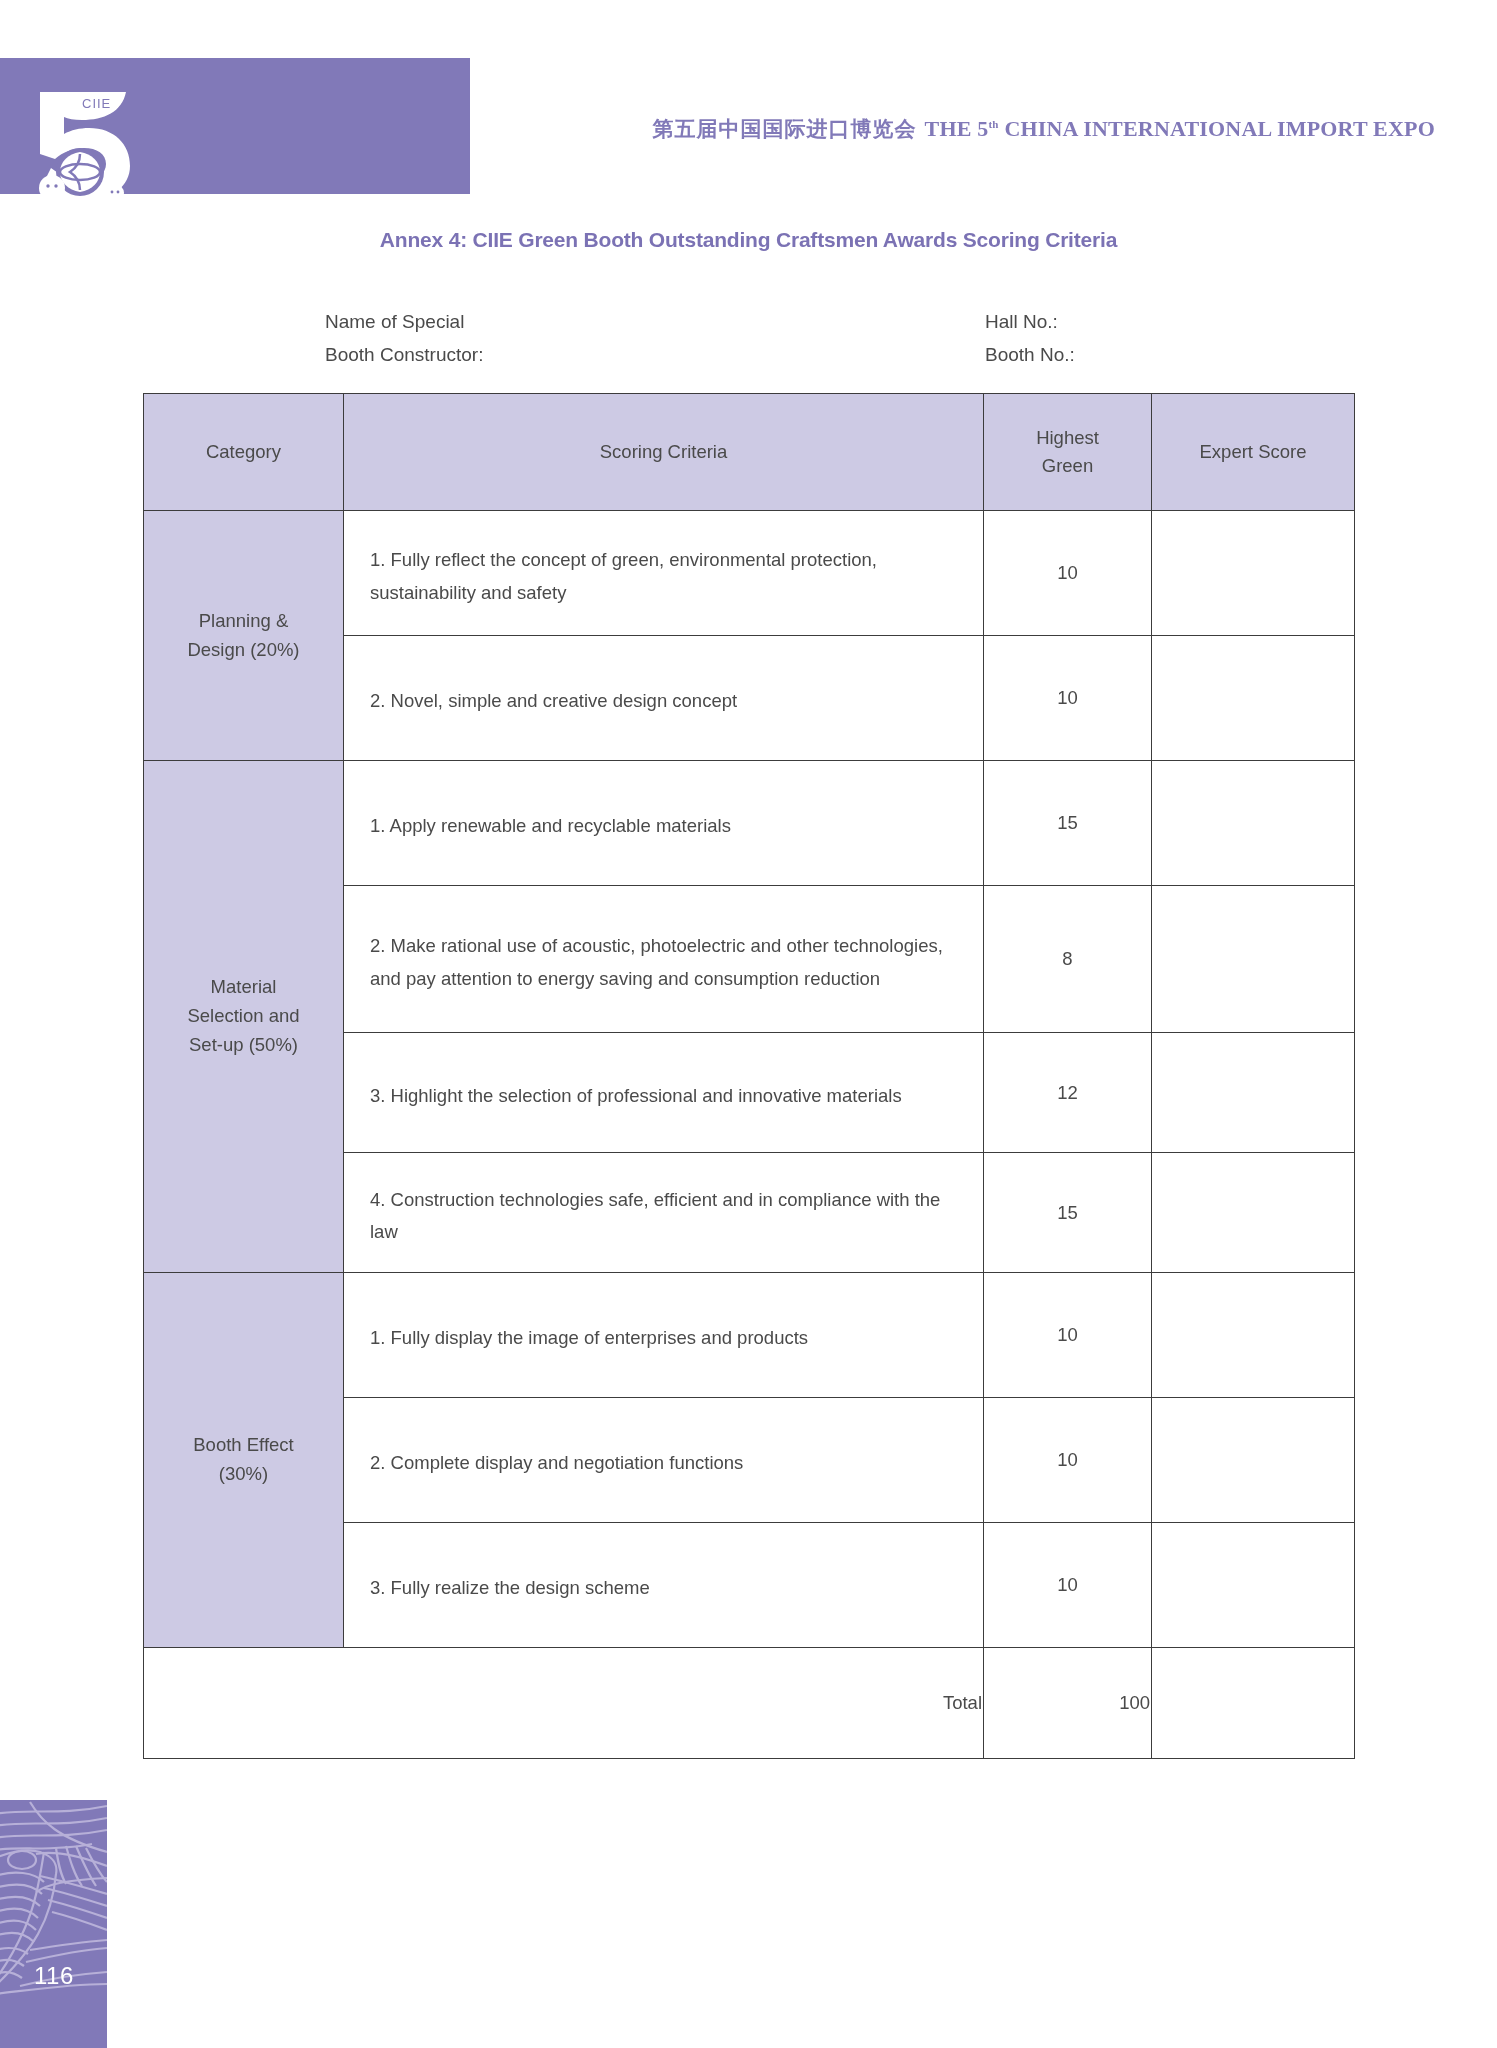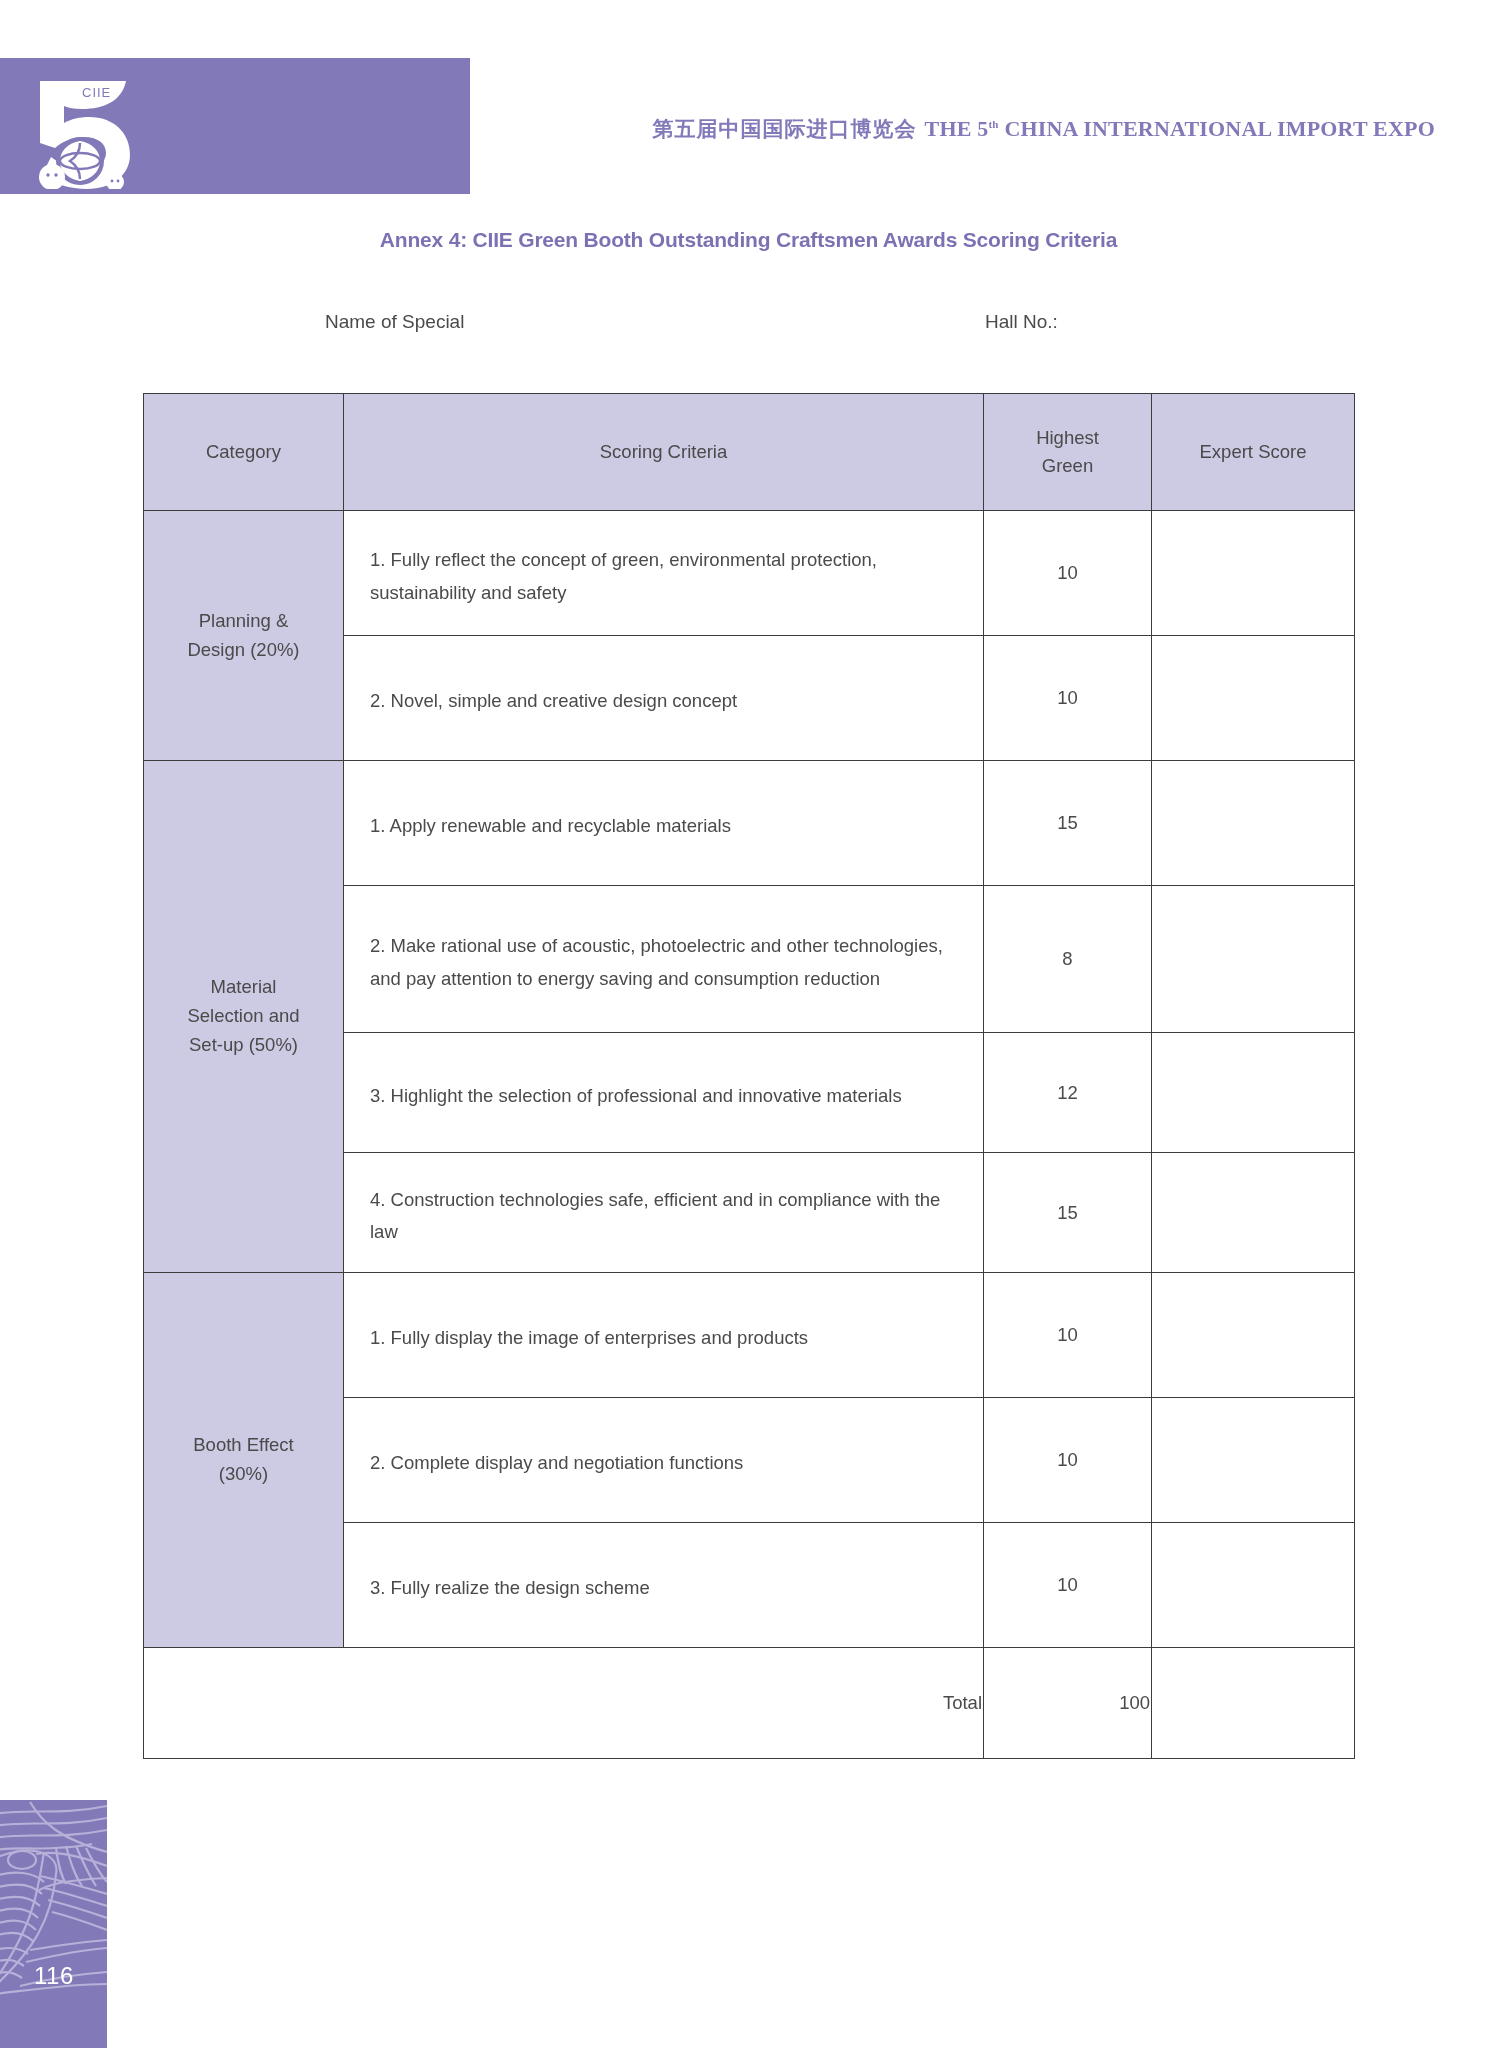--- a/index.html
+++ b/index.html
@@ -20,21 +20,21 @@
     position: absolute;
     left: 0;
     top: 58px;
     width: 470px;
     height: 136px;
     background: #8179b8;
   }
   .logo-wrap {
     position: absolute;
     left: 18px;
-    top: 7px;
+    top: 18px;
     width: 120px;
     height: 124px;
   }
   .header-text {
     position: absolute;
     left: 155px;
     top: 26px;
   }
   .header-title {
     color: #ffffff;
@@ -226,20 +226,24 @@
   <span class="expo-cn">第五届中国国际进口博览会</span><span class="expo-en"><span>THE 5</span><sup>th</sup>
     <span>CHINA INTERNATIONAL IMPORT EXPO</span></span>
 </div>
 
 <div class="annex-title">Annex 4: CIIE Green Booth Outstanding Craftsmen Awards Scoring Criteria</div>
 
 <div class="form-block">
   <div class="form-row">
     <div class="form-left">Name of Special</div>
     <div class="form-right">Hall No.:</div>
+  </div>
+  <div class="form-row">
+    <div class="form-left">Booth Constructor:</div>
+    <div class="form-right">Booth No.:</div>
   </div>
 </div>
 
 <table class="score-table">
   <colgroup>
     <col class="col-cat">
       <col class="col-crit">
       <col class="col-high">
       <col class="col-exp">
   </colgroup>

